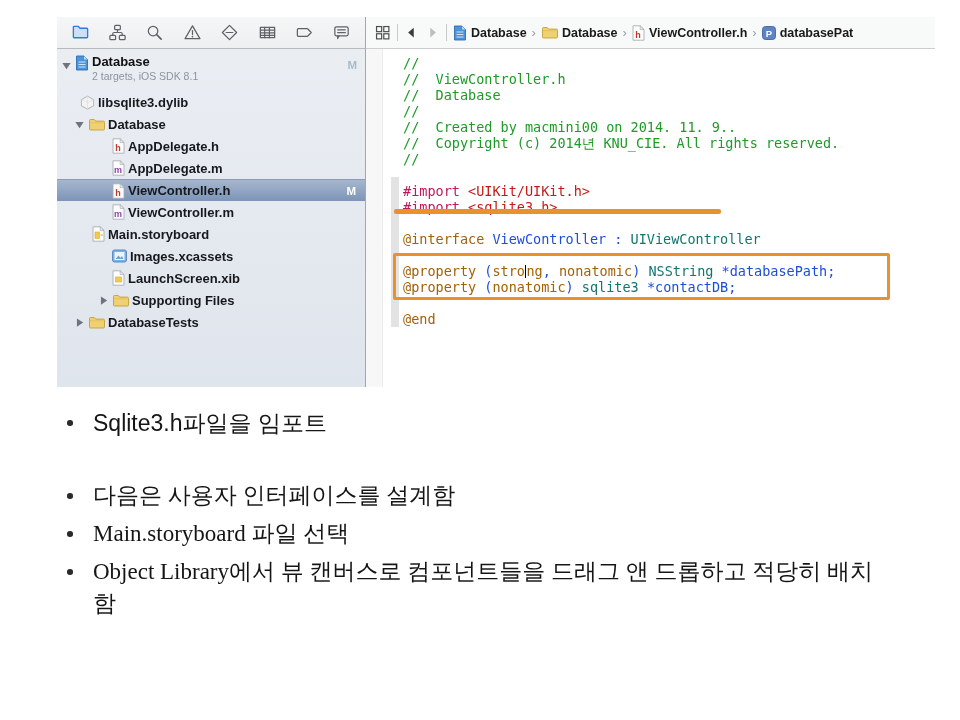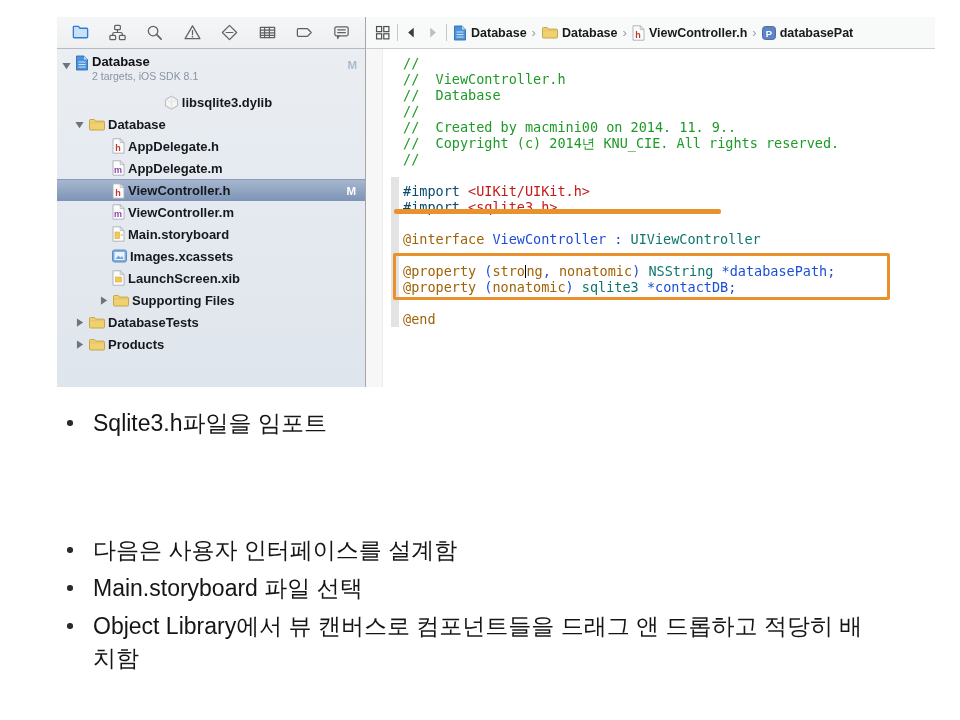--- a/index.html
+++ b/index.html
@@ -51,35 +51,35 @@
   
   .editor { flex:1; position:relative; background:#fff; overflow:hidden; }
   .gutter { position:absolute; left:0; top:0; bottom:0; width:17px; background:#F7F7F7; border-right:1px solid #ECECEC; }
   .changebar { position:absolute; left:25px; width:8px; top:128px; height:150px; background:#E3E3E3; }
   .code {
     position:relative; font-family:"DejaVu Sans Mono","Liberation Mono",monospace;
     font-size:13.5px; line-height:16px; padding:6px 0 0 37px; white-space:pre;
   }
   .code-line { min-height:16px; }
   .tok-cm  { color:#1E9A27; }
-  .tok-pre { color:#0c4a6e; }
+  .tok-pre { color:#be185d; }
   .tok-str { color:#C41A16; }
   .tok-kw  { color:#a16207; }
   .tok-cls { color:#0f766e; }
   .tok-pl  { color:#1d4ed8; }
   .caret { display:inline-block; width:1.5px; height:13px; background:#000; vertical-align:-2px; }
   .underline-ann { position:absolute; left:28px; top:160px; width:327px; height:4.5px; border-radius:2px; }
   .box-ann { position:absolute; left:27px; top:204px; width:497px; height:47px; border:3.5px solid; border-radius:2px; background:transparent; }
 
   
   .bullets { position:absolute; left:62px; width:812px; list-style:none; margin:0; padding:0; font-size:23px; color:#151515; }
   .bullets li { position:relative; padding-left:31px; line-height:32px; margin-bottom:6px; }
   .bullets li .dot { position:absolute; left:5px; top:13px; width:5.5px; height:5.5px; border-radius:50%; background:#2a2a2a; }
   #bullets1 { top:407px; }
-  #bullets2 { top:534px; }
+  #bullets2 { top:480px;font-family:Liberation Serif, serif; }
 </style>
 </head>
 <body>
 
 <div class="shot">
   <div class="topbar">
     <div class="nav-toolbar" id="nav-toolbar">
         <span class="nav-icon active">
           <svg width="19" height="19" viewBox="0 0 20 20">
             <path d="M2.5 4.5 q0-1 1-1 h4.2 l1.8 2 h7 q1 0 1 1 v8 q0 1-1 1 h-13 q-1 0-1-1 z" fill="#CBE1F6" stroke="#2E7CD6" stroke-width="1.4"></path>
@@ -228,21 +228,21 @@
               <path d="M3.5 7 h7 M3.5 9.5 h7 M3.5 12 h7" stroke="#CFE4F6" stroke-width="1"></path>
             </svg>
           </span>
         <div class="proj-text">
           <div class="proj-name">Database</div>
           <div class="proj-sub">2 targets, iOS SDK 8.1</div>
         </div>
         <span class="m-badge">M</span>
       </div>
       <div id="tree">
-          <div class="tree-row" style="padding-left: 8px; justify-content: center;">
+          <div class="tree-row" style="padding-left: 8px;">
             <span class="disc"></span>
             <span class="file-icon">
               <svg width="15" height="15" viewBox="0 0 16 16">
                 <path d="M8 1.2 L14.5 5 v6.5 L8 15.2 1.5 11.5 V5 z" fill="#F4F4F4" stroke="#B7BBBF" stroke-width="1.1"></path>
                 <path d="M8 1.2 V8 M1.5 5 L8 8 l6.5-3 M8 8 v7" fill="none" stroke="#DCDFE2" stroke-width=".8"></path>
               </svg>
             </span>
             <span>libsqlite3.dylib</span>
           </div>
           <div class="tree-row" style="padding-left: 16px;">
@@ -297,21 +297,21 @@
             <span class="disc"></span>
             <span class="file-icon">
               <svg width="13" height="16" viewBox="0 0 13 16">
                 <path d="M1 .8 H8.2 L12 4.6 V15.2 H1 z" fill="#FDFDFD" stroke="#A9AEB4" stroke-width=".9"></path>
                 <path d="M8.2 .8 L12 4.6 H8.2 z" fill="#E9ECEF" stroke="#A9AEB4" stroke-width=".7"></path>
                 <text x="6" y="12.5" text-anchor="middle" font-size="9" font-weight="bold" fill="#8E44AD" font-family="sans-serif">m</text>
               </svg>
             </span>
             <span>ViewController.m</span>
           </div>
-          <div class="tree-row" style="padding-left: 40px;">
+          <div class="tree-row" style="padding-left: 20px;">
             <span class="disc"></span>
             <span class="file-icon">
               <svg width="13" height="16" viewBox="0 0 13 16">
                 <path d="M1 .8 H8.2 L12 4.6 V15.2 H1 z" fill="#FDFDFD" stroke="#A9AEB4" stroke-width=".9"></path>
                 <path d="M8.2 .8 L12 4.6 H8.2 z" fill="#E9ECEF" stroke="#A9AEB4" stroke-width=".7"></path>
                 <rect x="3" y="6" width="4.5" height="6.5" fill="#F5C94E" stroke="#D9A93C" stroke-width=".6"></rect>
                 <path d="M8.5 9 h2.5" stroke="#D9A93C" stroke-width="1"></path>
               </svg>
             </span>
             <span>Main.storyboard</span>
@@ -358,34 +358,20 @@
                 <path d="M3.2 1.5 L10 6 L3.2 10.5 z" fill="#6E747C"></path>
               </svg>
             </span>
             <span class="file-icon">
               <svg width="17" height="13" viewBox="0 0 16 13">
                 <path d="M1 2.6 q0-1.1 1.1-1.1 h3.6 l1.5 1.6 h7.7 q1.1 0 1.1 1.1 v6.7 q0 1.1-1.1 1.1 H2.1 Q1 12 1 10.9 z" fill="#EFD171" stroke="#C29F3B" stroke-width=".9"></path>
                 <path d="M1 4.7 h14" stroke="#E3BE5B" stroke-width=".8"></path>
               </svg>
             </span>
             <span>DatabaseTests</span>
-          </div>
-          <div class="tree-row" style="padding-left: 16px;">
-            <span class="disc">
-              <svg width="11" height="11" viewBox="0 0 12 12">
-                <path d="M3.2 1.5 L10 6 L3.2 10.5 z" fill="#6E747C"></path>
-              </svg>
-            </span>
-            <span class="file-icon">
-              <svg width="17" height="13" viewBox="0 0 16 13">
-                <path d="M1 2.6 q0-1.1 1.1-1.1 h3.6 l1.5 1.6 h7.7 q1.1 0 1.1 1.1 v6.7 q0 1.1-1.1 1.1 H2.1 Q1 12 1 10.9 z" fill="#EFD171" stroke="#C29F3B" stroke-width=".9"></path>
-                <path d="M1 4.7 h14" stroke="#E3BE5B" stroke-width=".8"></path>
-              </svg>
-            </span>
-            <span>Products</span>
           </div>
         </div>
     </div>
     <div class="editor">
       <div class="gutter"></div>
       <div class="changebar"></div>
       <div class="code" id="code"><div class="code-line"><span class="tok-cm">//</span></div><div class="code-line"><span class="tok-cm">//  ViewController.h</span></div><div class="code-line"><span class="tok-cm">//  Database</span></div><div class="code-line"><span class="tok-cm">//</span></div><div class="code-line"><span class="tok-cm">//  Created by macmini00 on 2014. 11. 9..</span></div><div class="code-line"><span class="tok-cm">//  Copyright (c) 2014년 KNU_CIE. All rights reserved.</span></div><div class="code-line"><span class="tok-cm">//</span></div><div class="code-line"></div><div class="code-line"><span class="tok-pre">#import </span><span class="tok-str">&lt;UIKit/UIKit.h&gt;</span></div><div class="code-line"><span class="tok-pre">#import </span><span class="tok-str">&lt;sqlite3.h&gt;</span></div><div class="code-line"></div><div class="code-line"><span class="tok-kw">@interface</span><span class="tok-pl"> ViewController : </span><span class="tok-cls">UIViewController</span></div><div class="code-line"></div><div class="code-line"><span class="tok-kw">@property</span><span class="tok-pl"> (</span><span class="tok-kw">stro</span><span class="caret"></span><span class="tok-kw">ng</span><span class="tok-pl">, </span><span class="tok-kw">nonatomic</span><span class="tok-pl">) </span><span class="tok-cls">NSString</span><span class="tok-pl"> *databasePath;</span></div><div class="code-line"><span class="tok-kw">@property</span><span class="tok-pl"> (</span><span class="tok-kw">nonatomic</span><span class="tok-pl">) </span><span class="tok-cls">sqlite3</span><span class="tok-pl"> *contactDB;</span></div><div class="code-line"></div><div class="code-line"><span class="tok-kw">@end</span></div></div>
       <div class="underline-ann" id="underline-ann" style="background: rgb(232, 145, 45);"></div>
       <div class="box-ann" id="box-ann" style="border-color: rgb(232, 145, 45);"></div>
     </div>

